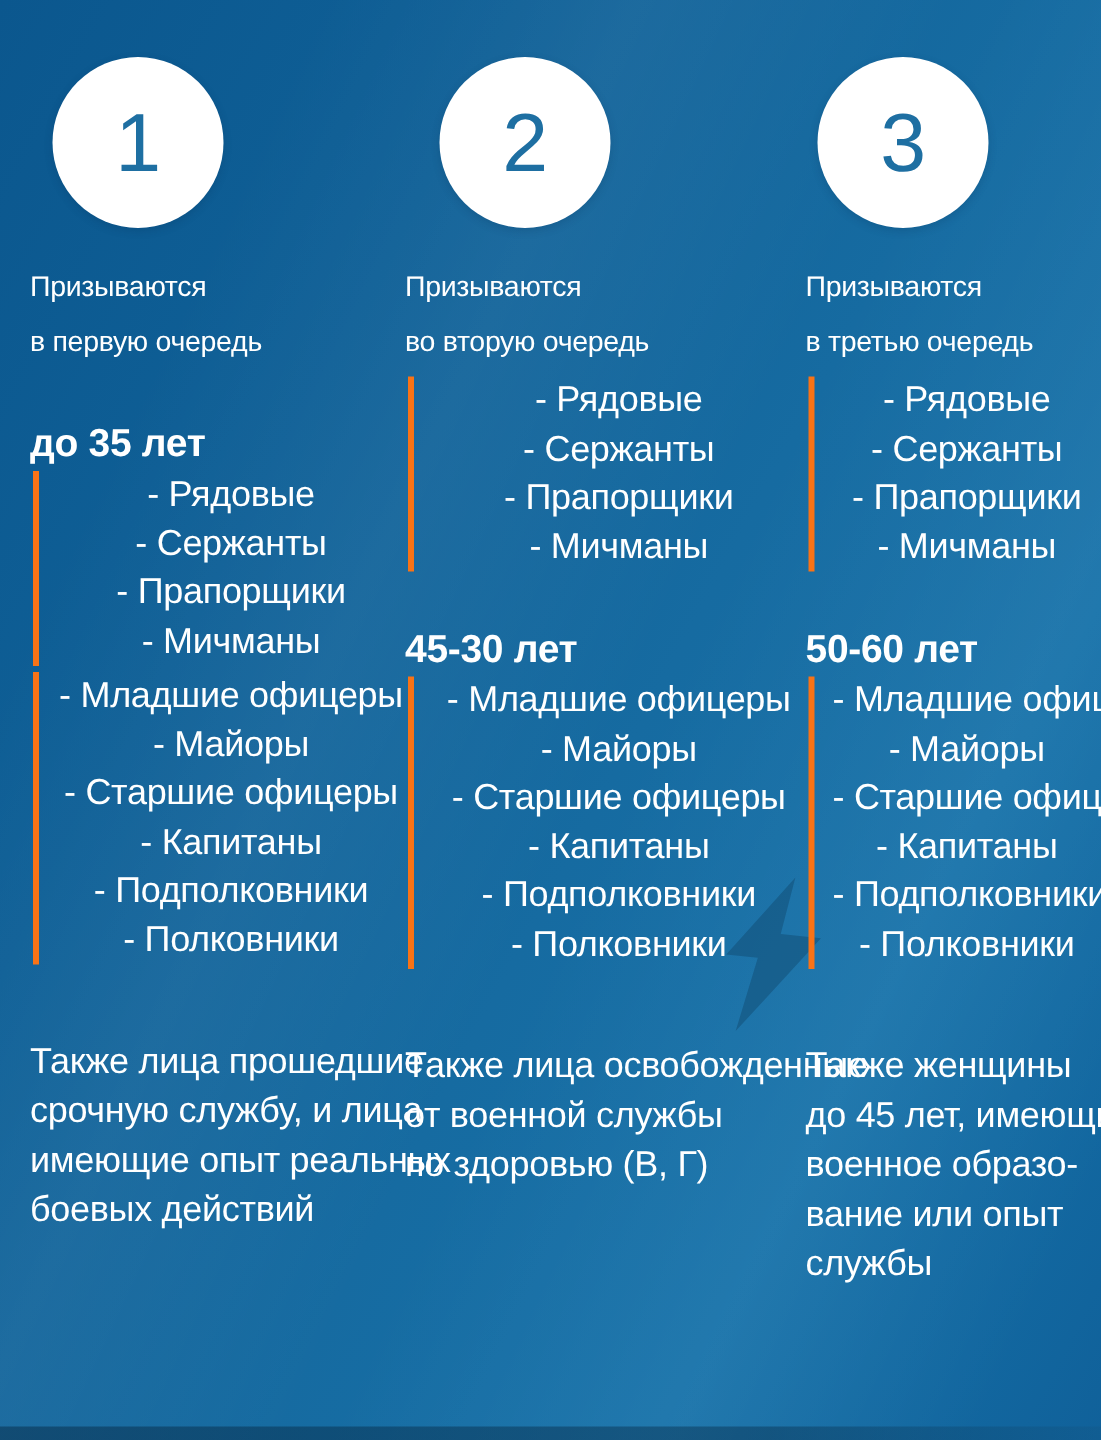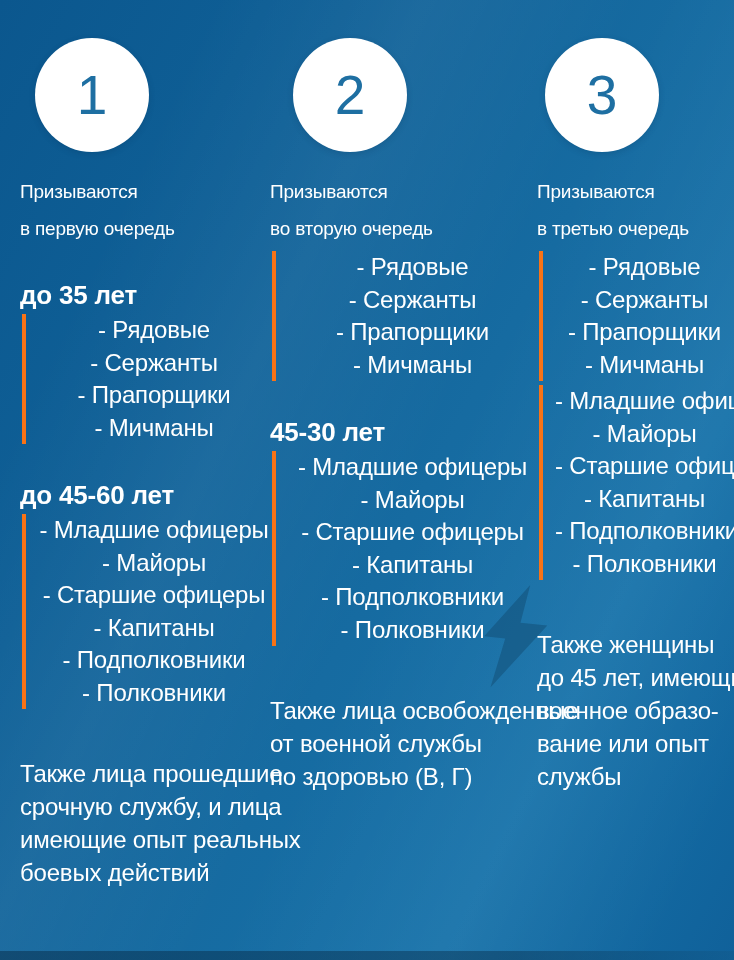--- a/index.html
+++ b/index.html
@@ -91,21 +91,20 @@
 в первую очередь</div>
 
     <div class="age age-1">до 35 лет</div>
     <div class="rank-list">
       <div class="rank-item">- Рядовые</div>
       <div class="rank-item">- Сержанты</div>
       <div class="rank-item">- Прапорщики</div>
       <div class="rank-item">- Мичманы</div>
     </div>
 
-    <div class="age age-2">до 45-60 лет</div>
     <div class="rank-list">
       <div class="rank-item">- Младшие офицеры</div>
       <div class="rank-item">- Майоры</div>
       <div class="rank-item">- Старшие офицеры</div>
       <div class="rank-item">- Капитаны</div>
       <div class="rank-item">- Подполковники</div>
       <div class="rank-item">- Полковники</div>
     </div>
 
     <div class="note">Также лица прошедшие
@@ -150,20 +149,21 @@
     <div class="subtitle">Призываются
 в третью очередь</div>
 
     <div class="rank-list">
       <div class="rank-item">- Рядовые</div>
       <div class="rank-item">- Сержанты</div>
       <div class="rank-item">- Прапорщики</div>
       <div class="rank-item">- Мичманы</div>
     </div>
 
+    <div class="age age-2">50-60 лет</div>
     <div class="rank-list">
       <div class="rank-item">- Младшие офицеры</div>
       <div class="rank-item">- Майоры</div>
       <div class="rank-item">- Старшие офицеры</div>
       <div class="rank-item">- Капитаны</div>
       <div class="rank-item">- Подполковники</div>
       <div class="rank-item">- Полковники</div>
     </div>
 
     <div class="note">Также женщины

